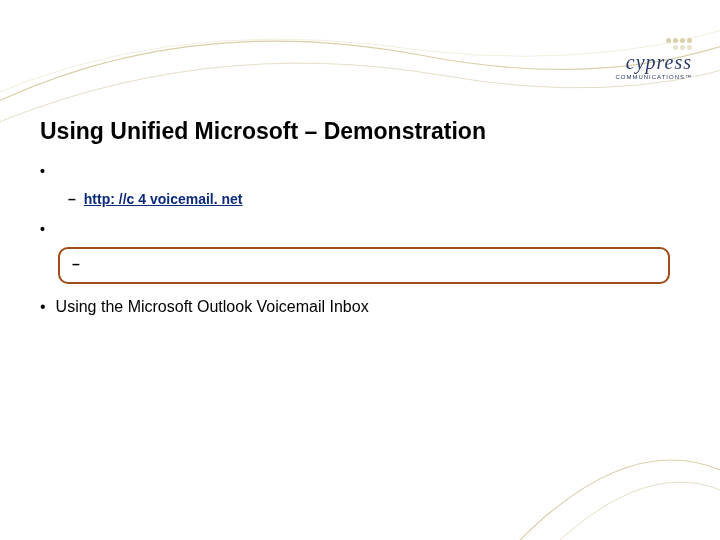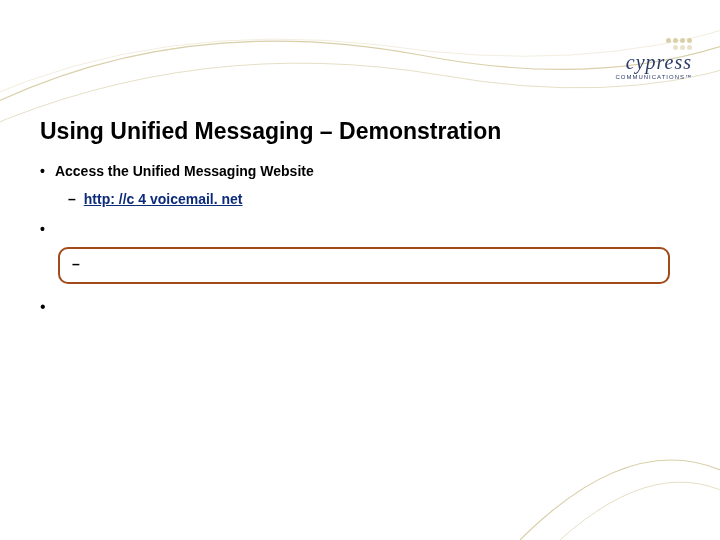--- a/index.html
+++ b/index.html
@@ -61,28 +61,27 @@
     <div class="logo-dots" style="opacity:.6;">
       <span></span>
         <span></span>
         <span></span>
     </div>
     <div class="logo-name">cypress</div>
     <div class="logo-sub">COMMUNICATIONS™</div>
   </div>
 
   <div class="content">
-    <h1 class="title">Using Unified Messaging – Demonstration</h1>
+    <h1 class="title">Using Unified Microsoft – Demonstration</h1>
 
     <ul class="l1">
 
       <li>
         <div class="b1">
           <span class="bullet">•</span>
-          <span>Access the Unified Messaging Website</span>
         </div>
         <ul class="l2">
           <li>
             <span class="dash">–</span>
             <a href="#" class="link">http: //c 4 voicemail. net</a>
           </li>
         </ul>
       </li>
 
       <li>
@@ -94,20 +93,21 @@
             <div class="row">
               <span class="dash">–</span>
             </div>
           </div>
         </div>
       </li>
 
       <li>
         <div class="b1 nb">
           <span class="bullet">•</span>
+          <span>Using the Microsoft Outlook Voicemail Inbox</span>
         </div>
       </li>
 
     </ul>
   </div>
 
 
 </div>
 
 </body></html>

